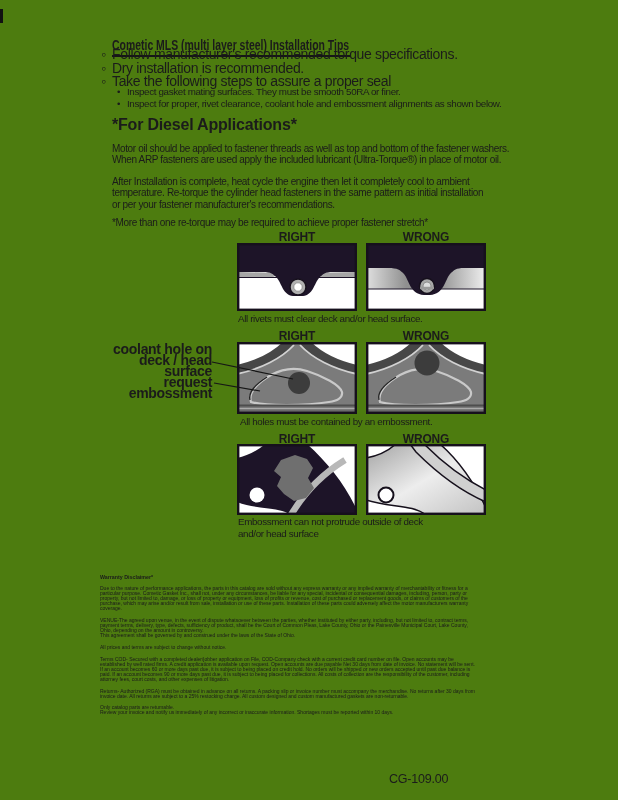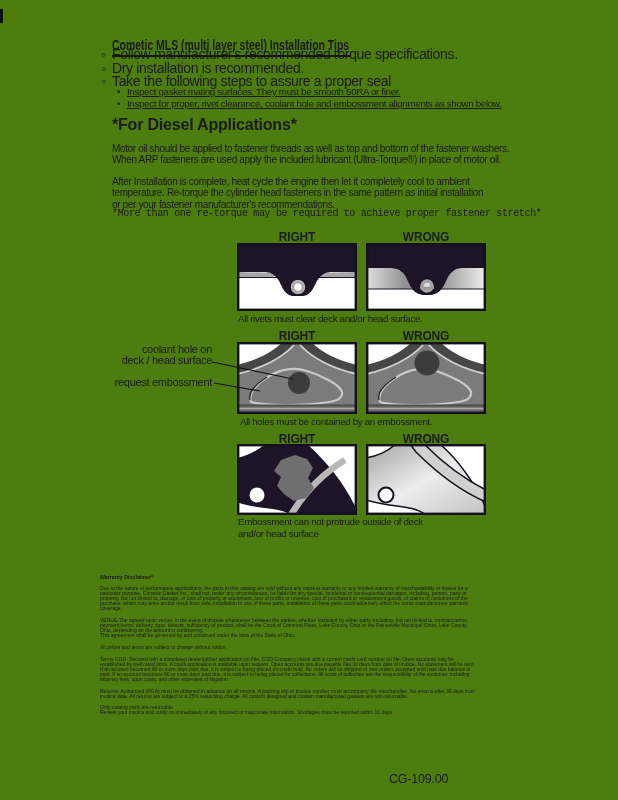--- a/index.html
+++ b/index.html
@@ -12,34 +12,34 @@
   .title{left:112px;top:27px;font-size:14.5px;font-weight:700;white-space:nowrap;
          transform:scaleX(0.72);transform-origin:0 0;border-bottom:2px solid #161616;
          padding:0 2px 2px 0;}
 
   ul.tips{left:97px;top:44px;margin:4px;padding:0;list-style:none;
           font-size:14px;letter-spacing:-0.35px;line-height:13.6px;width:460px;}
   ul.tips li{position:relative;padding-left:11px;}
   ul.tips li::before{content:"◦";position:absolute;left:0;top:0;}
   ul.subtips{left:117px;top:86px;margin:0;padding:0;list-style:none;
           font-size:9.8px;letter-spacing:-0.35px;line-height:12.2px;width:450px;}
-  ul.subtips li{position:relative;padding-left:10px;text-decoration:underline;}
+  ul.subtips li{position:relative;padding-left:10px;}
   ul.subtips li::before{content:"•";position:absolute;left:0;top:0;}
 
   .h2{left:112px;top:116px;font-size:16px;font-weight:700;letter-spacing:-0.2px;}
   .body-text{font-size:10px;letter-spacing:-0.35px;line-height:11.4px;
              white-space:pre-line;width:436px;left:112px;}
-  .p1{top:133px;} .p2{top:166px;} .p3{top:198px;font-family:Liberation Mono, monospace;}
+  .p1{top:133px;} .p2{top:166px;} .p3{top:207px;}
 
   .dlabel{width:120px;text-align:center;font-size:13px;font-weight:700;
           letter-spacing:-0.2px;transform:scaleX(0.92);transform-origin:center top;}
   .dcaption{font-size:9.8px;letter-spacing:-0.35px;line-height:11.5px;white-space:pre-line;}
   .panel{display:block;}
-  .dannot{left:100px;width:112px;text-align:right;font-size:11px;
-          letter-spacing:-0.3px;line-height:10.8px;white-space:pre-line;}
+  .dannot{left:100px;width:112px;text-align:right;font-size:14px;
+          letter-spacing:-0.3px;line-height:10.8px;white-space:pre-line;font-weight:bold;}
 
   .legal{left:100px;top:575px;width:376px;font-size:5px;line-height:5.1px;}
   .legal h2{font-size:5.3px;margin:0 0 6px 0;font-weight:700;}
   .legal p{margin:0 0 6.5px 0;white-space:pre-line;}
 
   .footer-code{left:389px;top:760px;font-size:12.5px;letter-spacing:-0.2px;margin-top:12px;}
 </style>
 </head>
 <body>
 

